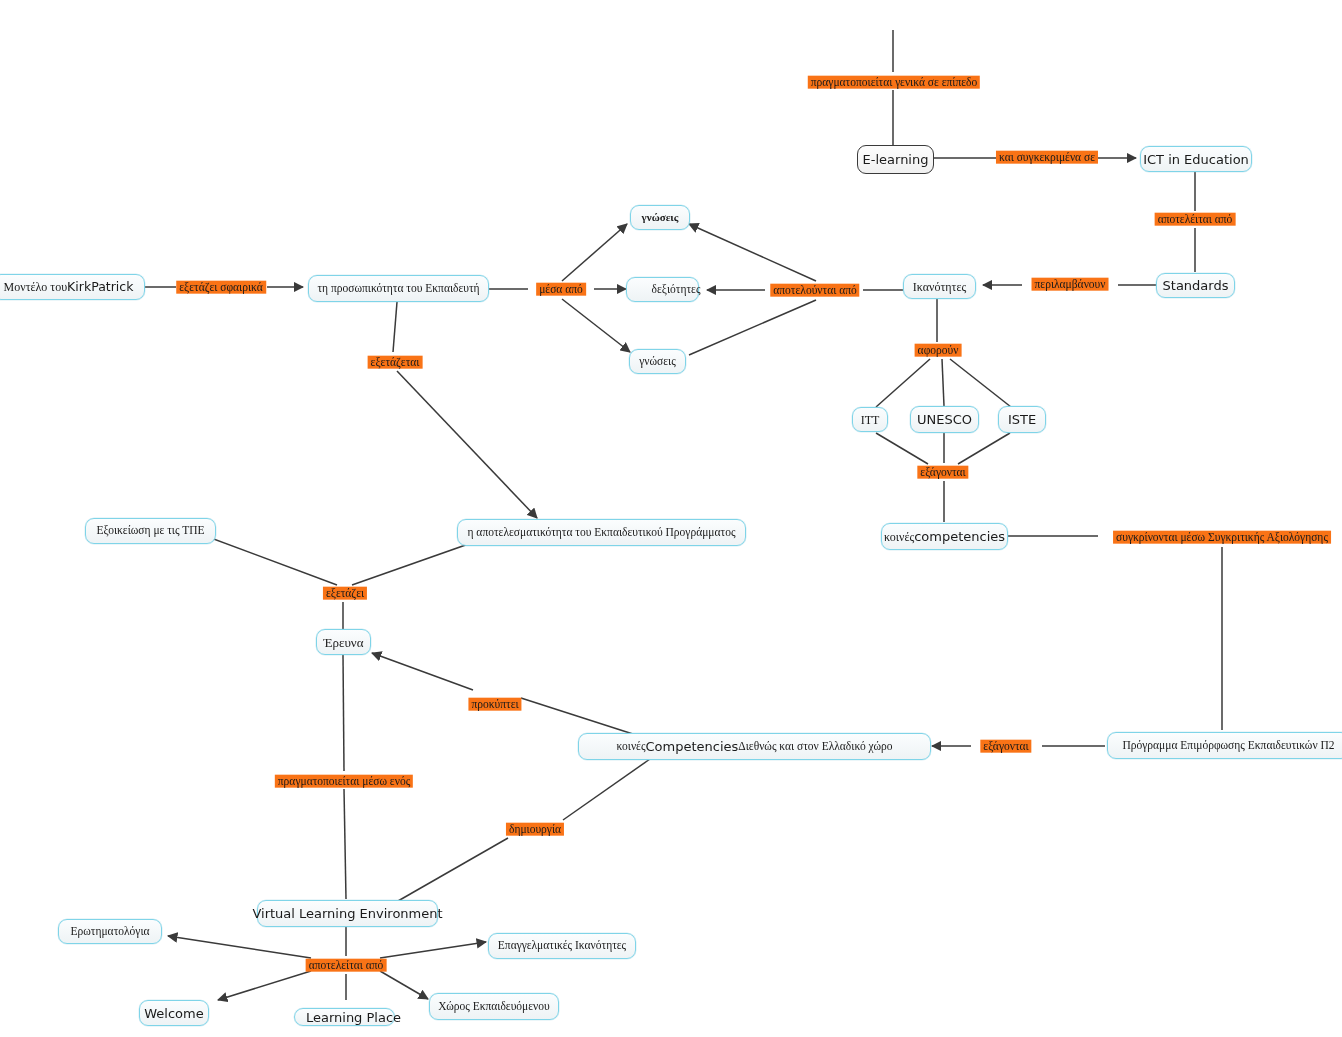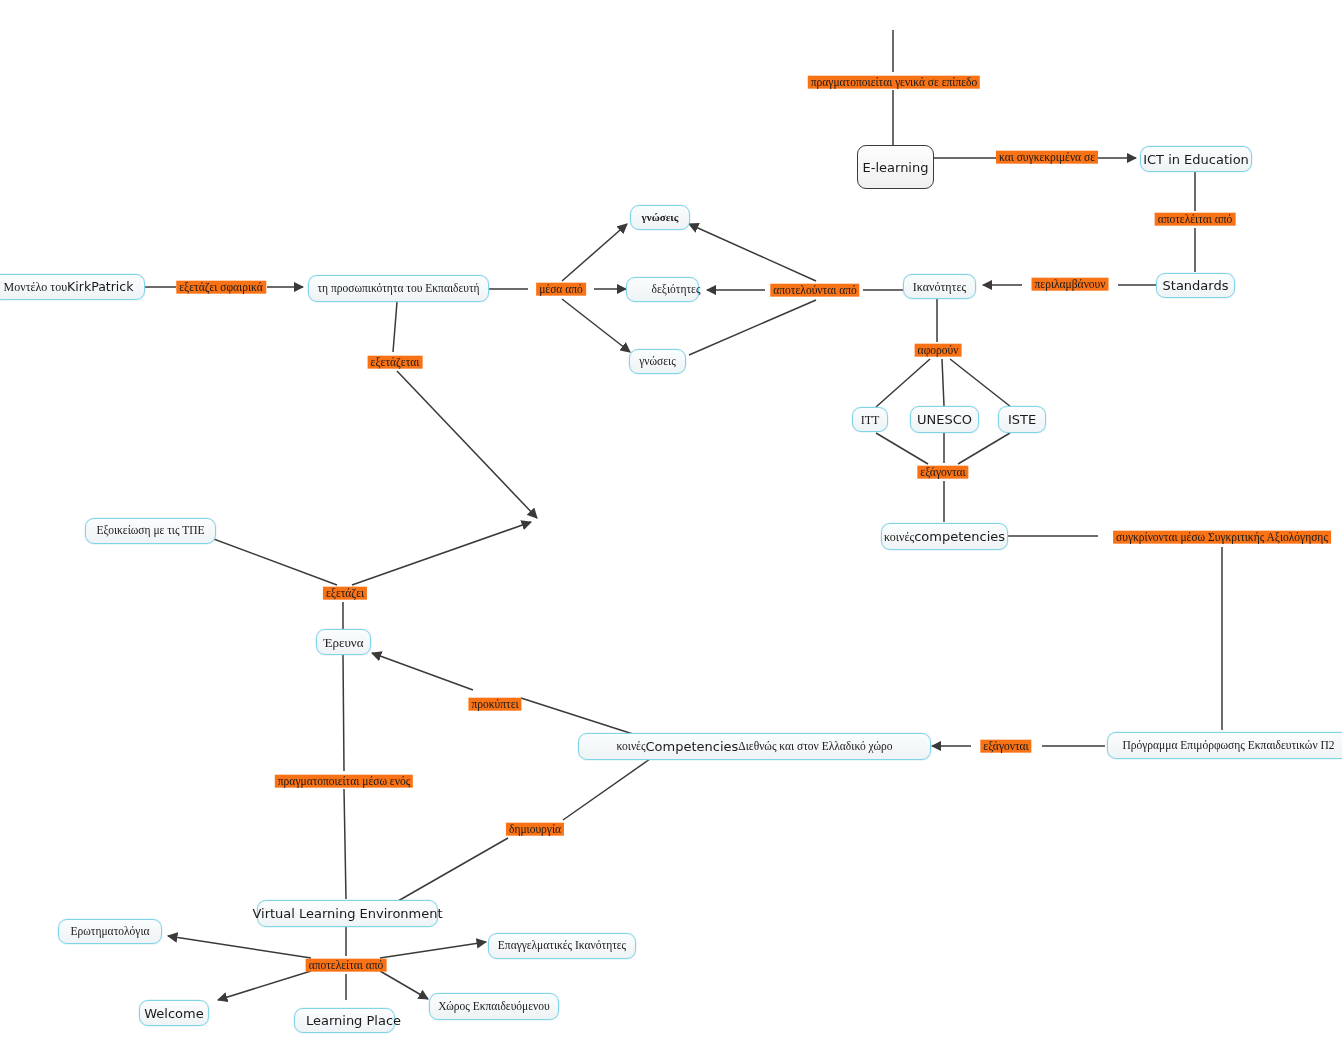--- a/index.html
+++ b/index.html
@@ -146,21 +146,21 @@
 
       <line x1="311" y1="958" x2="168" y2="936" marker-end="url(#arrow)"></line>
       <line x1="311" y1="971" x2="218" y2="1000" marker-end="url(#arrow)"></line>
       <line x1="346" y1="974" x2="346" y2="1000"></line>
       <line x1="380" y1="958" x2="486" y2="942" marker-end="url(#arrow)"></line>
       <line x1="380" y1="971" x2="428" y2="999" marker-end="url(#arrow)"></line>
     </g>
   </svg>
 
 
-  <div class="node dark" style="left:857px; top:145px; width:77px; height:44px; font-size:13px;">
+  <div class="node dark" style="left:857px; top:145px; width:77px; height:29px; font-size:13px;">
     <span class="lat">E-learning</span>
   </div>
 
   <div class="node" style="left:1140px; top:146px; width:112px; height:26px; font-size:13px;">
     <span class="lat">ICT in Education</span>
   </div>
 
   <div class="node" style="left:1156px; top:273px; width:79px; height:25px; font-size:13px;">
     <span class="lat">Standards</span>
   </div>
@@ -200,20 +200,23 @@
   </div>
 
   <div class="node" style="left:626px; top:277px; width:73px; height:25px; font-size:11.5px;padding-left:36px;">
     <span class="gr">δεξιότητες</span>
   </div>
 
   <div class="node" style="left:629px; top:349px; width:57px; height:25px; font-size:11.5px;">
     <span class="gr">γνώσεις</span>
   </div>
 
+  <div class="node" style="left:457px; top:519px; width:289px; height:27px; font-size:11.5px;">
+    <span class="gr">η αποτελεσματικότητα του Εκπαιδευτικού Προγράμματος</span>
+  </div>
 
   <div class="node" style="left:85px; top:518px; width:131px; height:26px; font-size:11.5px;">
     <span class="gr">Εξοικείωση με τις ΤΠΕ</span>
   </div>
 
   <div class="node" style="left:316px; top:629px; width:55px; height:26px; font-size:13px;">
     <span class="gr">Έρευνα</span>
   </div>
 
   <div class="node" style="left:578px; top:733px; width:353px; height:27px; font-size:11.5px;">
@@ -231,21 +234,21 @@
   </div>
 
   <div class="node" style="left:58px; top:919px; width:104px; height:25px; font-size:11.5px;">
     <span class="gr">Ερωτηματολόγια</span>
   </div>
 
   <div class="node" style="left:139px; top:1000px; width:70px; height:26px; font-size:13px;">
     <span class="lat">Welcome</span>
   </div>
 
-  <div class="node" style="left:294px; top:1008px; width:101px; height:25px; font-size:13px;padding-left:27px;">
+  <div class="node" style="left:294px; top:1008px; width:101px; height:18px; font-size:13px;padding-left:27px;">
     <span class="lat">Learning Place</span>
   </div>
 
   <div class="node" style="left:488px; top:933px; width:148px; height:26px; font-size:11.5px;">
     <span class="gr">Επαγγελματικές Ικανότητες</span>
   </div>
 
   <div class="node" style="left:429px; top:993px; width:130px; height:27px; font-size:11.5px;">
     <span class="gr">Χώρος Εκπαιδευόμενου</span>
   </div>

